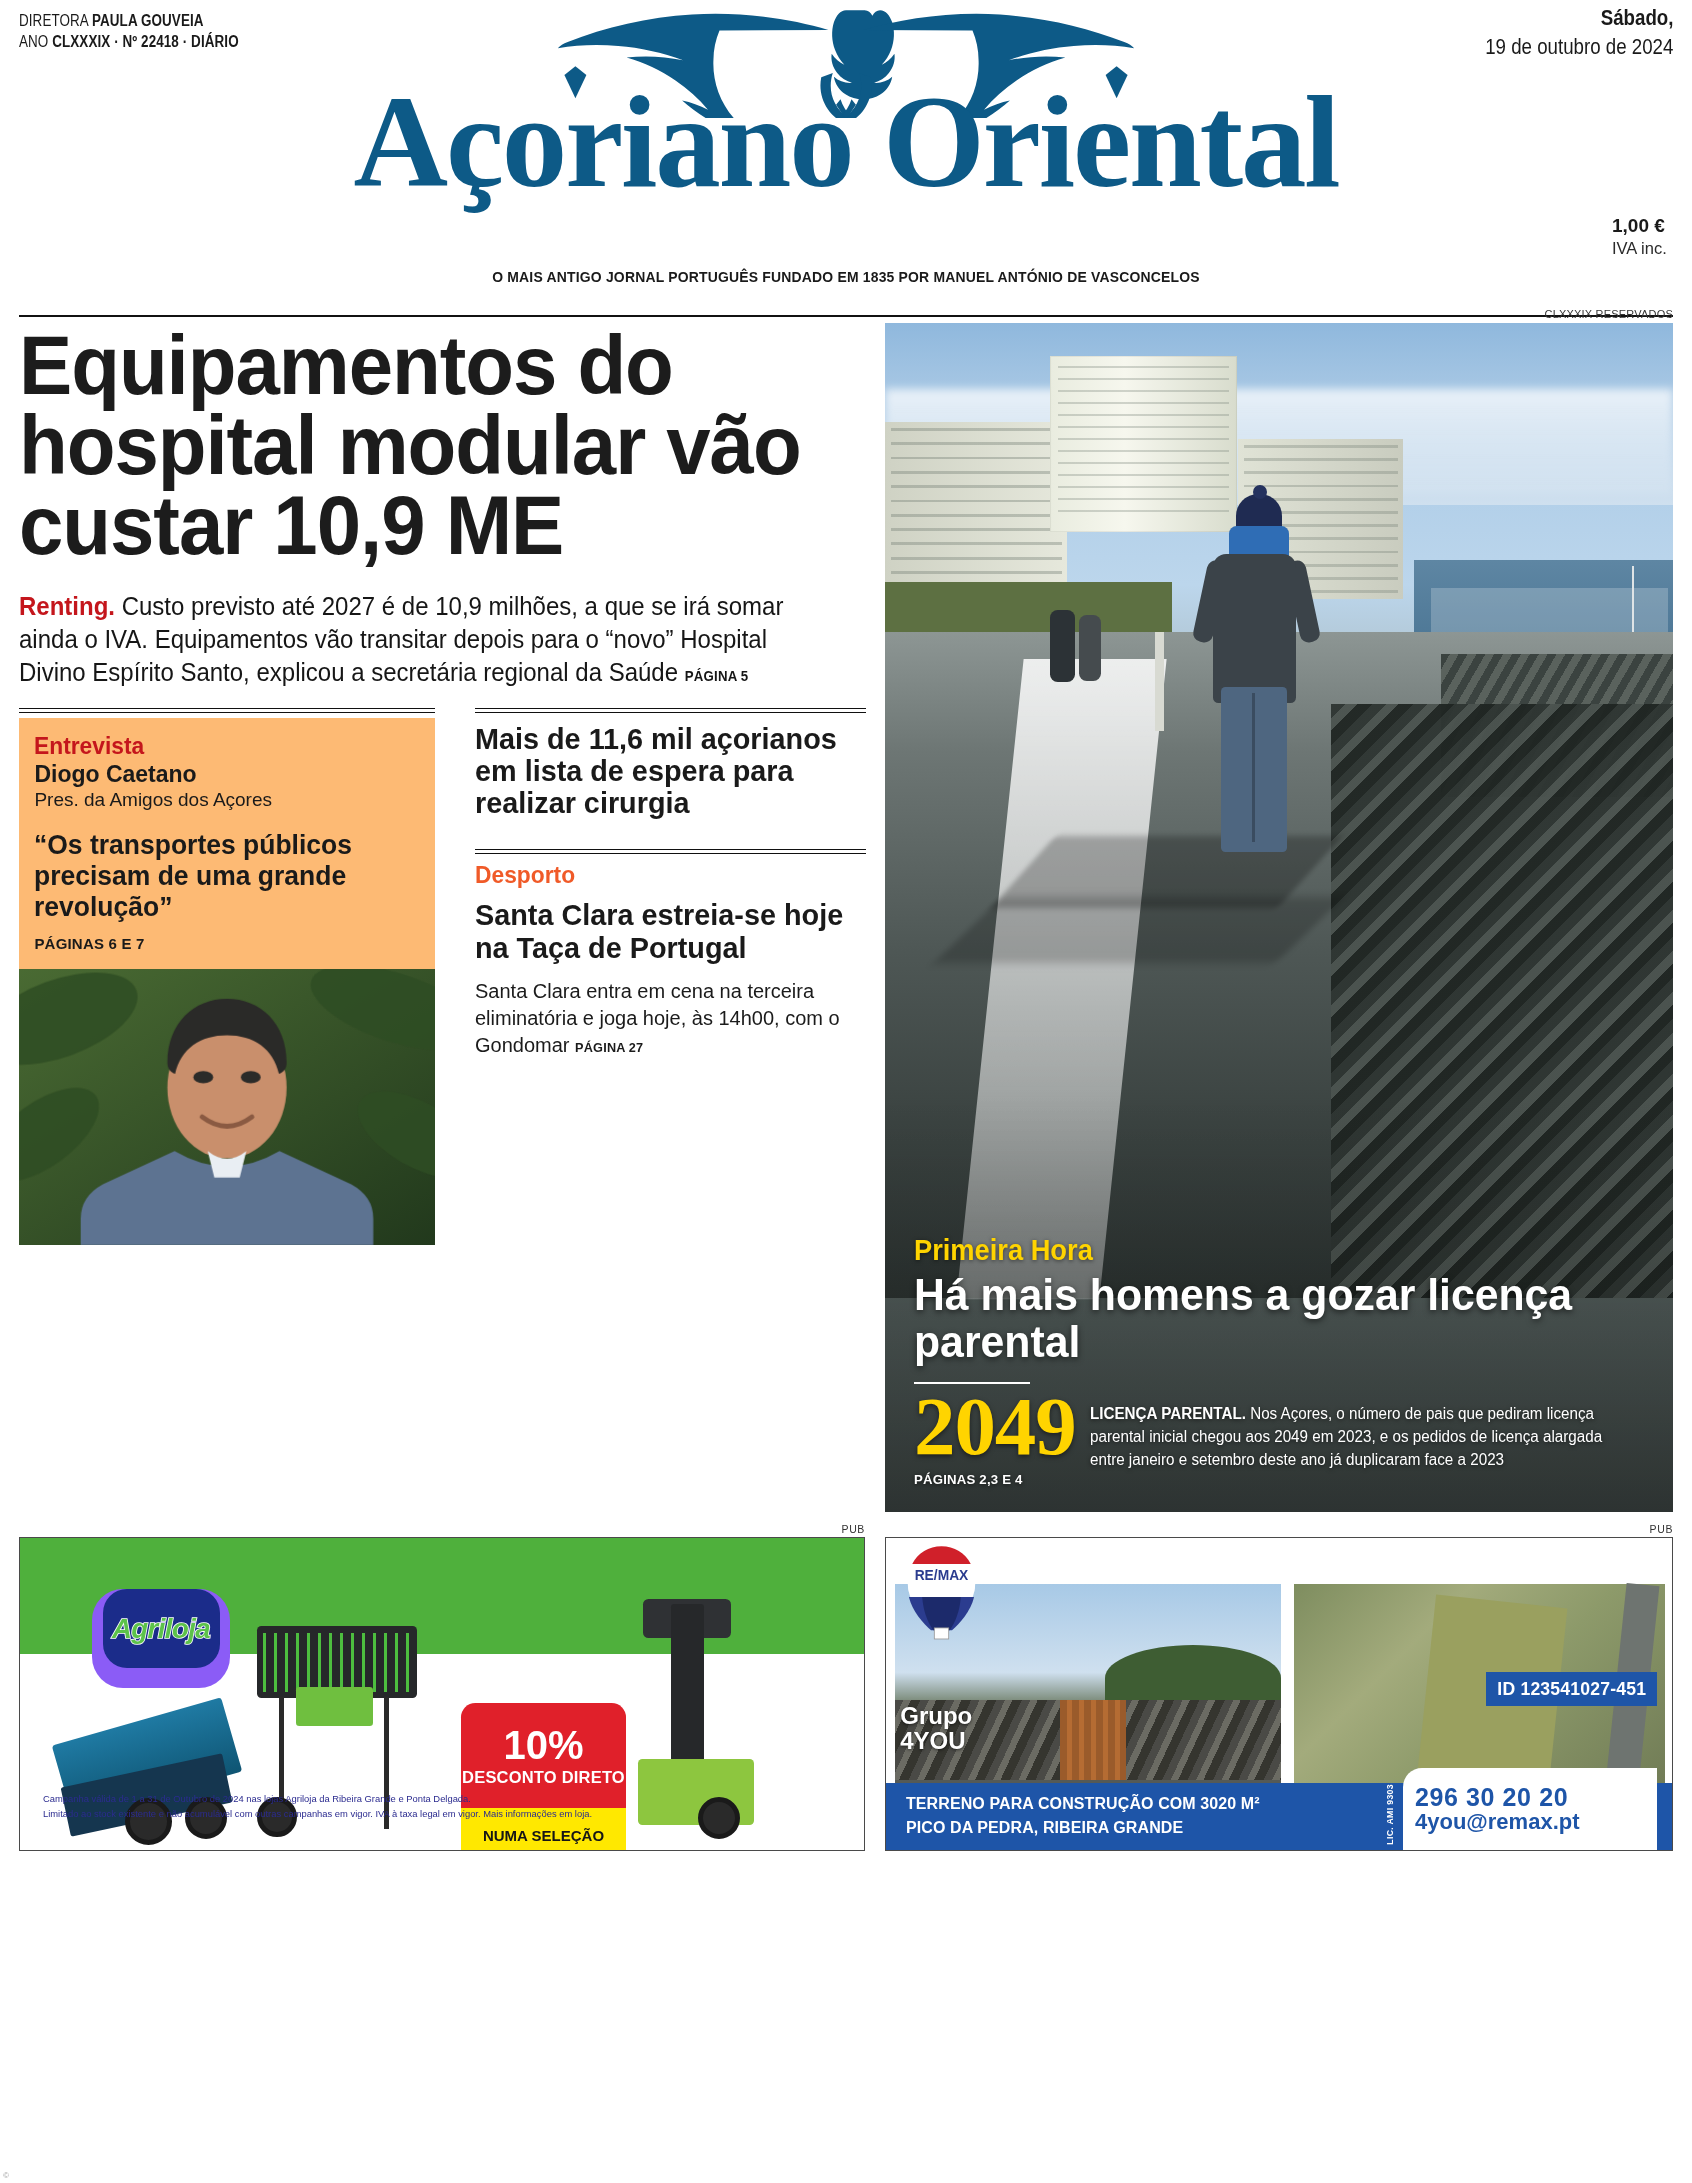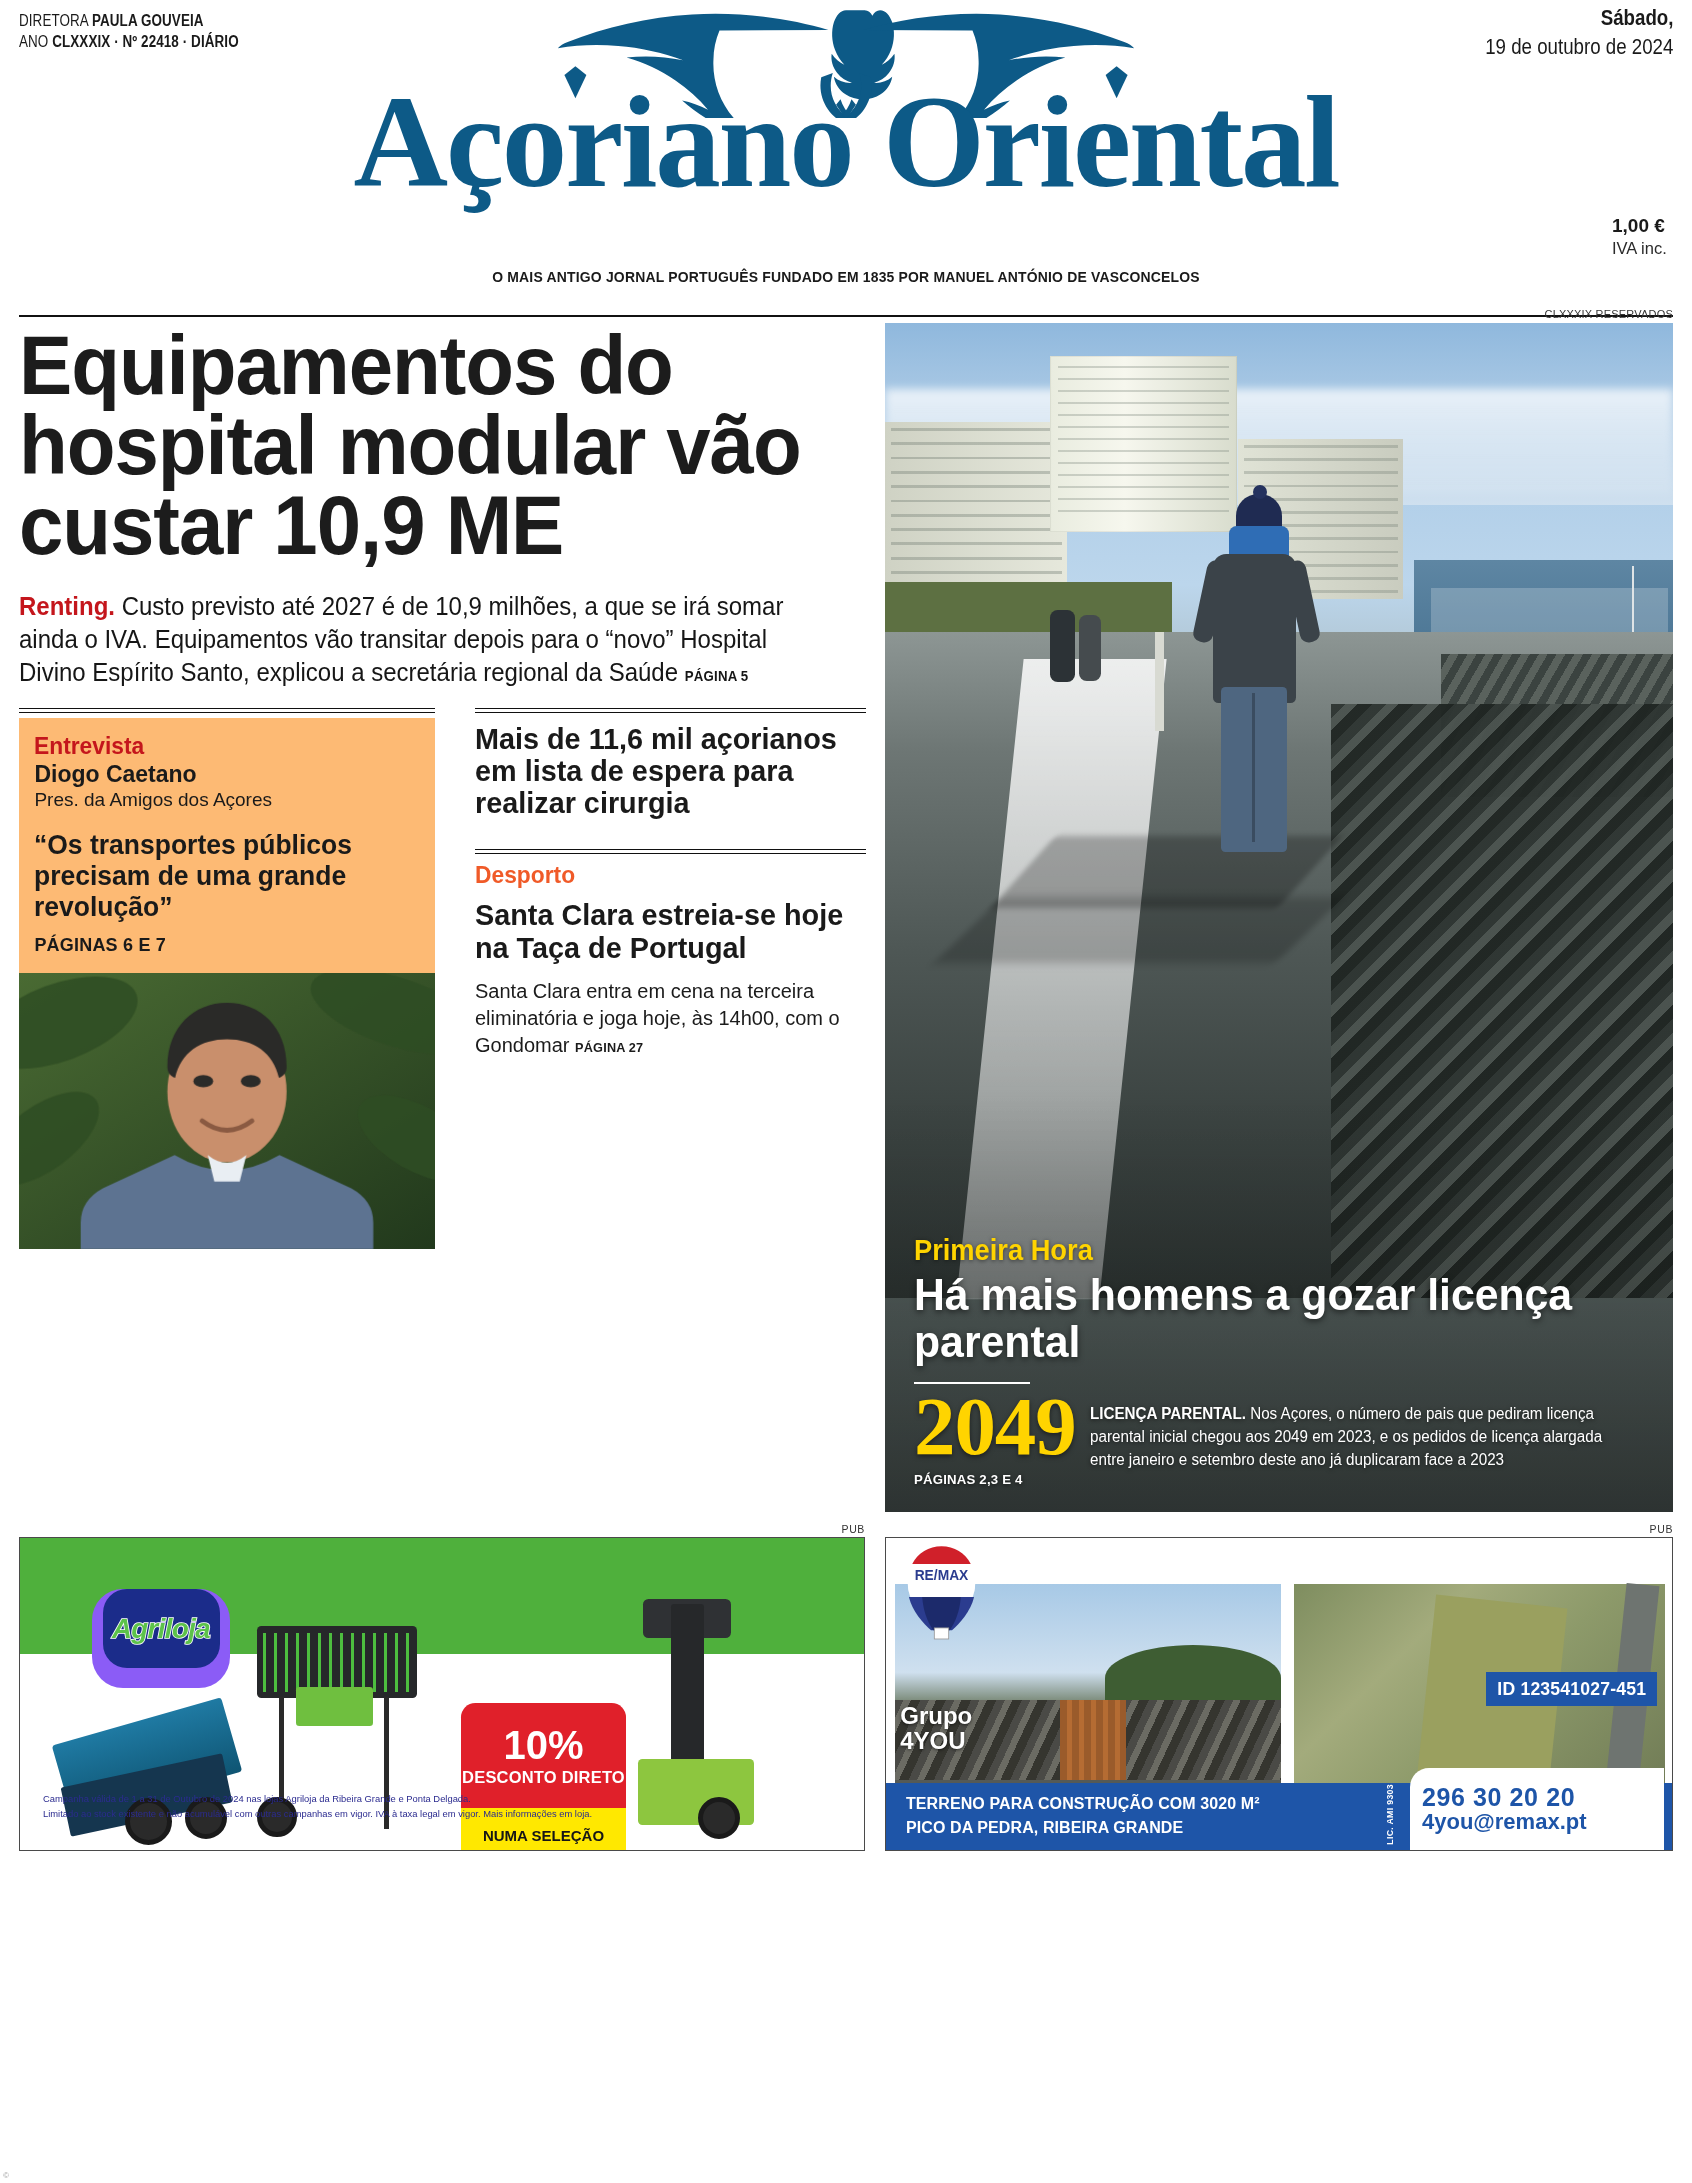--- a/index.html
+++ b/index.html
@@ -77,21 +77,21 @@
   .hr-dbl-in { border-top: 0.8px solid #111; }
 
   
   .yellow {
     background: #fdba74; padding: 14.3px 15.4px 16.5px 15.4px; margin-top: 5.5px;
   }
   .yellow .sec { color: #c4161c; font-size: 24px; font-weight: 800; transform: scaleX(.95); transform-origin:left;}
   .yellow .nm { font-size: 23px; font-weight: 800; margin-top: 1px; }
   .yellow .role { font-size: 19px; font-weight: 400; margin-top: 1.1px; }
   .yellow .quote { font-size: 27.6px; font-weight: 800; line-height: 1.12; margin-top: 19px; transform: scaleX(.96); transform-origin:left;}
-  .yellow .pgs { font-size: 18px; font-weight: 800; margin-top: 12px; letter-spacing:0.2px;}
+  .yellow .pgs { font-size: 15px; font-weight: 800; margin-top: 12px; letter-spacing:0.2px;}
   .portrait { width: 100%; height: 276px; position: relative; overflow: hidden; background: #3a5a32; }
 
   .mid-head { font-size: 30px; font-weight: 800; line-height: 1.08; margin-top: 10px; transform: scaleX(.96); transform-origin:left;}
   .mid-body { font-size: 20px; line-height: 1.33; margin-top: 14.3px; color:#1b1b1b;}
   .mid-body .pg { font-size: 12.7px; font-weight: 800; letter-spacing:0.2px;}
   .sec-desporto { color: #F05A28; font-size: 24px; font-weight: 800; margin-top: 7.7px; transform: scaleX(.95); transform-origin:left;}
   .spacer-rule { margin-top: 29px; }
 
   
   .photo {
@@ -218,21 +218,21 @@
   .rx-b-road { position:absolute; right:16.5px; top:0; width:33px; height:100%; background:#6e7470; transform: rotate(6deg);}
   .rx-b-field { position:absolute; left:132px; top:16.5px; width:132px; height:187px; background:#9aa05f; transform: rotate(6deg);}
   .rx-id { position:absolute; right:7.7px; top:88px; background:#1e55a8; color:#fff;
      font-size: 17.6px; font-weight: 800; padding: 6.6px 11px; letter-spacing:0.2px;}
   .rx-balloon { position:absolute; left:14.3px; top:5.5px; width:83px; height:127px; z-index:4;}
   .rx-bar { position:absolute; left:0; bottom:0; width:100%; height:67px; background:#1e55a8; }
   .rx-bar-txt { position:absolute; left:20px; top:8.8px; color:#fff; font-size: 16px; font-weight: 800;
      line-height: 1.5; letter-spacing:0.1px; }
   .rx-ami { position:absolute; left:499px; bottom:5.5px; color:#fff; font-size:8.8px; font-weight:700;
      writing-mode: vertical-rl; transform: rotate(180deg); letter-spacing:0.3px;}
-  .rx-white { position:absolute; right:8px; bottom:0; width:254px; height:82px; background:#fff;
+  .rx-white { position:absolute; right:15px; bottom:0; width:254px; height:82px; background:#fff;
      border-top-left-radius: 19px; display:flex; flex-direction:column; justify-content:center; padding-left:12px;}
   .rx-white .tel { color:#1e55a8; font-size: 25px; font-weight: 800; letter-spacing:0.6px; line-height:1.05;}
   .rx-white .mail { color:#1e55a8; font-size: 22px; font-weight: 800; line-height:1.1;}
   .grupo { position:absolute; left:14.3px; top:165px; color:#fff; font-size:24px; font-weight:800; line-height:1.05;
      text-shadow: 0 1.1px 3.3px rgba(0,0,0,.6); z-index:5;}
   .corner-c { position:absolute; left:3.3px; bottom:3.3px; font-size:7.7px; color:#999;}
 </style>
 </head>
 <body>
 

